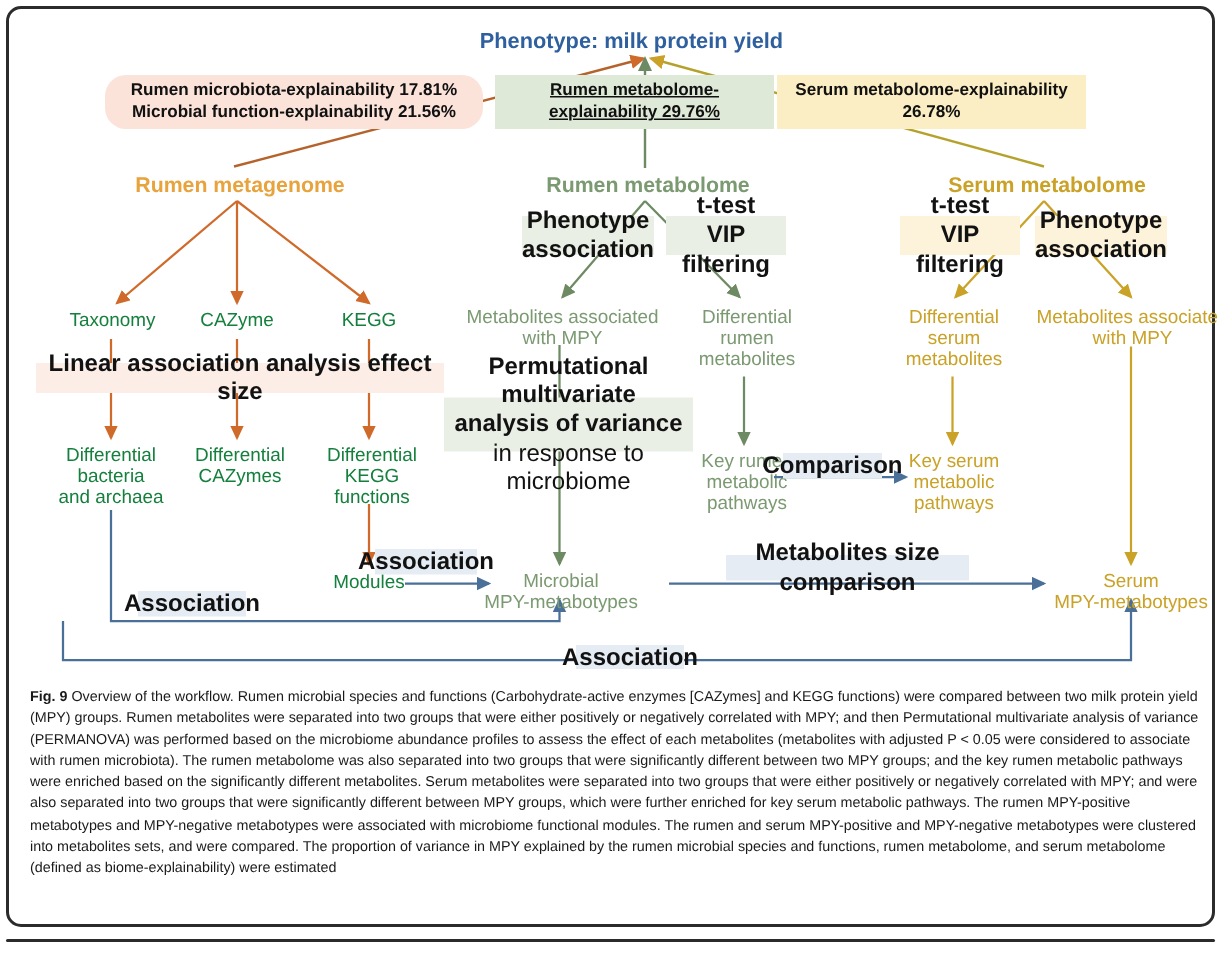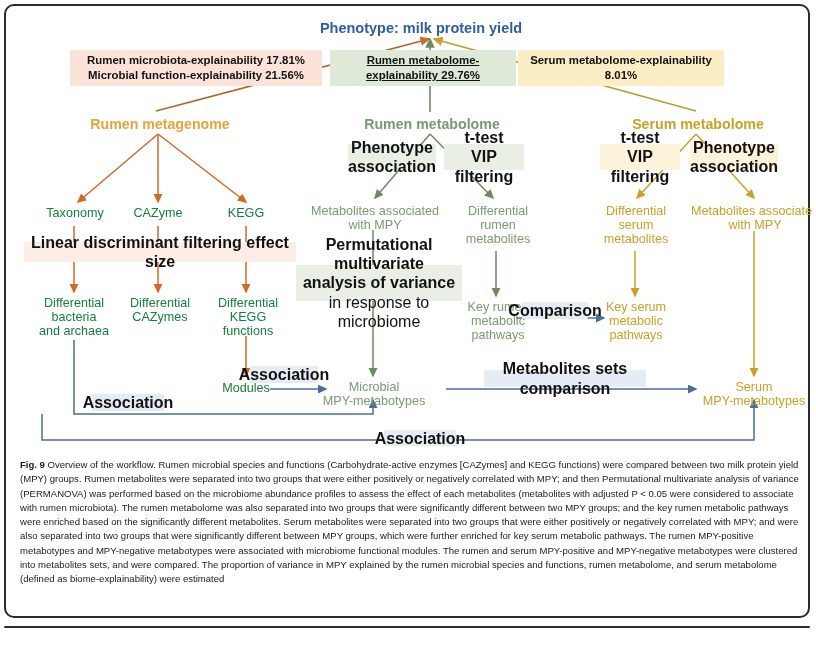--- a/index.html
+++ b/index.html
@@ -19,21 +19,21 @@
   
   .c-blue   {color:#2e5f9e;}
   .c-orange {color:#e8a33d;}
   .c-dkorange{color:#15803d;}
   .c-green  {color:#7b9a72;}
   .c-gold   {color:#c9a227;}
 
   
   .banner{position:absolute;box-sizing:border-box;display:flex;align-items:center;justify-content:center;
           text-align:center;font-weight:bold;font-size:11.4px;color:#111;line-height:1.32;white-space:pre-line;}
-  #banner-microbiota{background:#fbe3da;}
+  #banner-microbiota{background:#fbe3da;border-radius:14px;}
   #banner-rumen-met{background:#dfe9d8;text-decoration:underline;}
   #banner-serum-met{background:#fbeec4;}
 
   
   .chip{position:absolute;box-sizing:border-box;display:flex;align-items:center;justify-content:center;
         text-align:center;font-weight:bold;font-size:16px;color:#121212;line-height:1.2;white-space:pre-line;}
   .chip-pink{background:#fceee7;}
   .chip-green{background:#eaefe6;}
   .chip-cream{background:#fdf3da;}
   .chip-blue{background:#e6ecf4;}
@@ -148,35 +148,35 @@
         </g>
       </svg>
 
       <div class="banner" id="banner-microbiota" style="left:64px;top:44px;width:252px;height:36px;">Rumen microbiota-explainability 17.81%
 Microbial function-explainability 21.56%</div>
 
       <div class="banner" id="banner-rumen-met" style="left:324px;top:44px;width:186px;height:36px;">Rumen metabolome-
 explainability 29.76%</div>
 
       <div class="banner" id="banner-serum-met" style="left:512px;top:44px;width:206px;height:36px;">Serum metabolome-explainability
-8.01%</div>
+26.78%</div>
 
       <div class="node header c-orange" style="left:62px;top:110px;width:184px;">Rumen metagenome</div>
 
       <div class="node header c-blue" style="left:280px;top:14px;width:270px;font-size:14.5px;">Phenotype: milk protein yield</div>
 
       <div class="node header c-green" style="left:336px;top:110px;width:180px;">Rumen metabolome</div>
 
       <div class="node header c-gold" style="left:602px;top:110px;width:180px;">Serum metabolome</div>
 
       <div class="node leaf c-dkorange" style="left:22px;top:200px;width:94px;">Taxonomy</div>
       <div class="node leaf c-dkorange" style="left:108px;top:200px;width:88px;">CAZyme</div>
       <div class="node leaf c-dkorange" style="left:200px;top:200px;width:80px;">KEGG</div>
 
-      <div class="chip chip-pink" style="left:18px;top:236px;width:272px;height:20px;">Linear discriminant filtering effect size</div>
+      <div class="chip chip-pink" style="left:18px;top:236px;width:272px;height:20px;">Linear association analysis effect size</div>
 
       <div class="node leaf c-dkorange" style="left:18px;top:290px;width:100px;">Differential
 bacteria
 and archaea</div>
       <div class="node leaf c-dkorange" style="left:106px;top:290px;width:96px;">Differential
 CAZymes</div>
       <div class="node leaf c-dkorange" style="left:198px;top:290px;width:88px;">Differential
 KEGG
 functions</div>
 
@@ -225,21 +225,21 @@
 MPY-metabotypes</div>
 
       <div class="chip chip-blue" style="left:244px;top:360px;width:68px;height:17px;">Association</div>
 
       <div class="chip chip-blue" style="left:86px;top:388px;width:72px;height:17px;">Association</div>
 
       <div class="chip chip-blue" style="left:378px;top:424px;width:72px;height:17px;">Association</div>
 
       <div class="chip chip-blue" style="left:516px;top:296px;width:66px;height:17px;">Comparison</div>
 
-      <div class="chip chip-blue" style="left:478px;top:364px;width:162px;height:17px;">Metabolites sets comparison</div>
+      <div class="chip chip-blue" style="left:478px;top:364px;width:162px;height:17px;">Metabolites size comparison</div>
 
     </div>
 
     <div id="caption">
       <b>Fig. 9</b><span> Overview of the workflow. Rumen microbial species and functions (Carbohydrate-active enzymes [CAZymes] and KEGG functions) were compared between two milk protein yield (MPY) groups. Rumen metabolites were separated into two groups that were either positively or negatively correlated with MPY; and then Permutational multivariate analysis of variance (PERMANOVA) was performed based on the microbiome abundance profiles to assess the effect of each metabolites (metabolites with adjusted P &lt; 0.05 were considered to associate with rumen microbiota). The rumen metabolome was also separated into two groups that were significantly different between two MPY groups; and the key rumen metabolic pathways were enriched based on the significantly different metabolites. Serum metabolites were separated into two groups that were either positively or negatively correlated with MPY; and were also separated into two groups that were significantly different between MPY groups, which were further enriched for key serum metabolic pathways. The rumen MPY-positive metabotypes and MPY-negative metabotypes were associated with microbiome functional modules. The rumen and serum MPY-positive and MPY-negative metabotypes were clustered into metabolites sets, and were compared. The proportion of variance in MPY explained by the rumen microbial species and functions, rumen metabolome, and serum metabolome (defined as biome-explainability) were estimated</span>
     </div>
 
   </div>
   <div id="bottom-rule"></div>
 </div>

